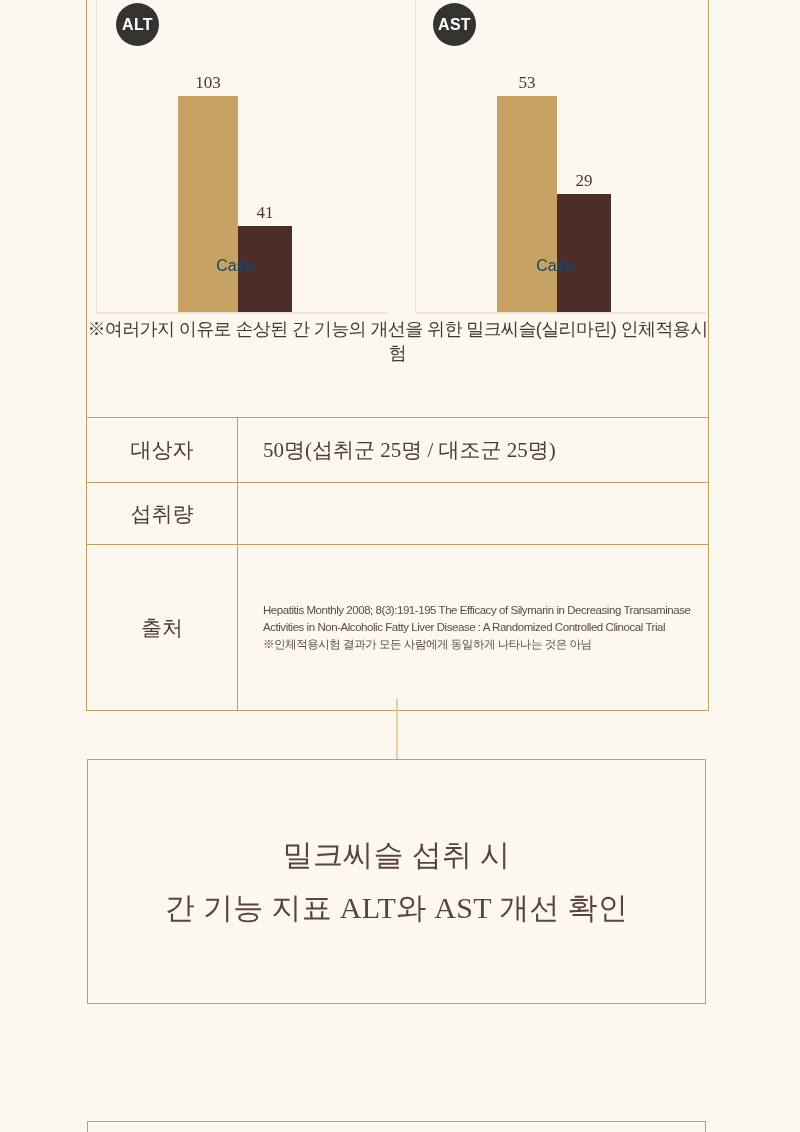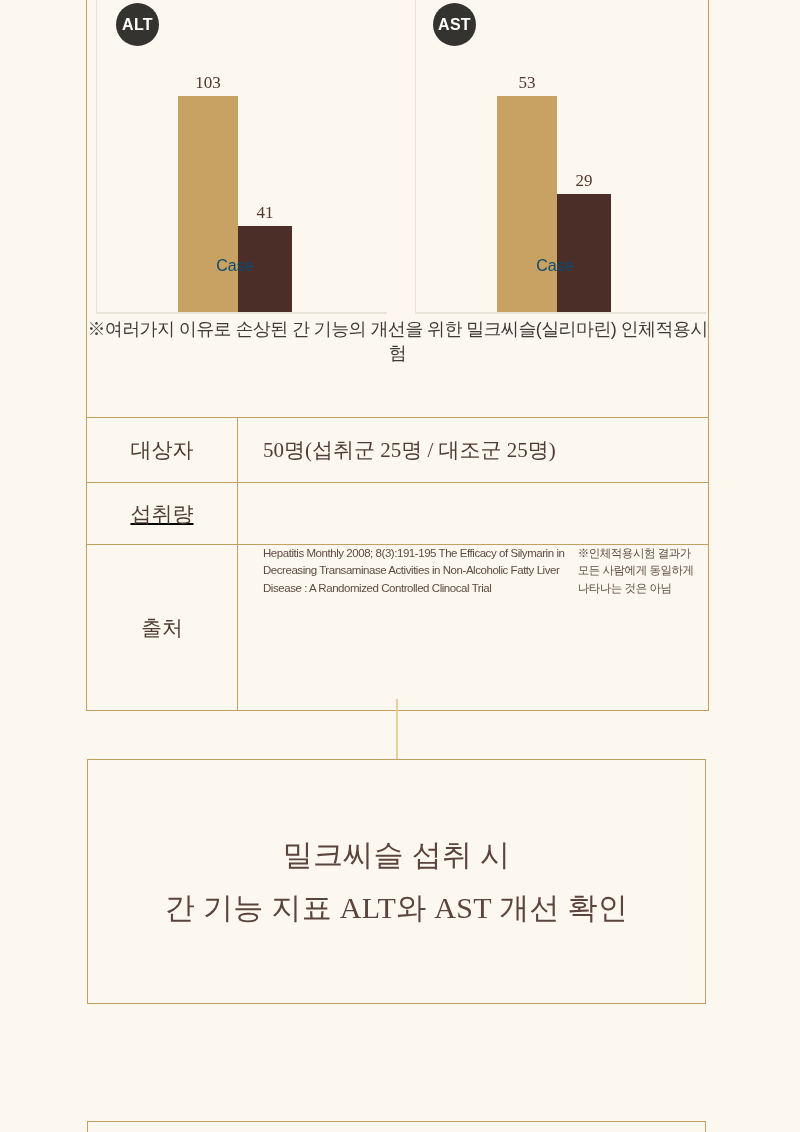--- a/index.html
+++ b/index.html
@@ -40,34 +40,34 @@
   .case-1{left:108px;}
   .case-2{left:428px;}
   .note{
     position:absolute;left:0;top:336px;width:100%;text-align:center;
     font-size:18px;letter-spacing:-0.6px;color:#403a34;
   }
   
   .study-table{position:absolute;left:0;right:0;top:436px;bottom:0;display:flex;flex-direction:column;}
   .t-row{display:flex;border-top:1px solid #c3a061;}
   .t-row-1{height:64px;}
-  .t-row-2{height:61px;text-decoration:underline;}
+  .t-row-2{height:61px;}
   .t-row-3{height:61px;}
   .t-row-4{flex:1;}
   .t-label{
     width:151px;border-right:1px solid #c3a061;box-sizing:border-box;
     display:flex;align-items:center;justify-content:center;
     font-family:"Liberation Serif",serif;font-size:21px;color:#4e3b31;
   }
   .t-value{
     flex:1;display:flex;align-items:center;padding-left:25px;
     font-family:"Liberation Serif",serif;font-size:21px;color:#4e3b31;
   }
   .t-value-source{
-    flex-direction:row;align-items:flex-start;justify-content:center;
+    flex-direction:column;align-items:flex-start;justify-content:center;
     padding-right:6px;
     font-family:"Liberation Sans",sans-serif;font-size:11.5px;
     letter-spacing:-0.45px;line-height:1.5;color:#5d4b41;
   }
   
   #connector{position:absolute;left:396px;top:699px;width:2px;height:60px;background:#e9cf9e;}
   
   #quote-box{
     position:absolute;left:87px;top:759px;width:619px;height:245px;
     border:1px solid #c3a061;box-sizing:border-box;

